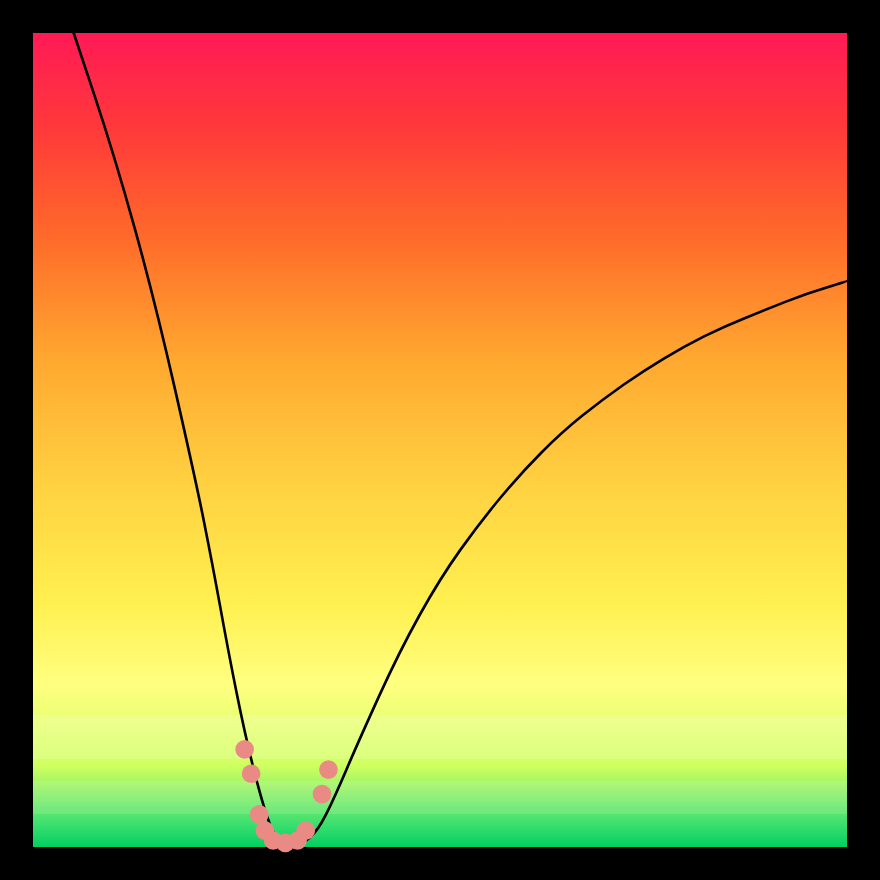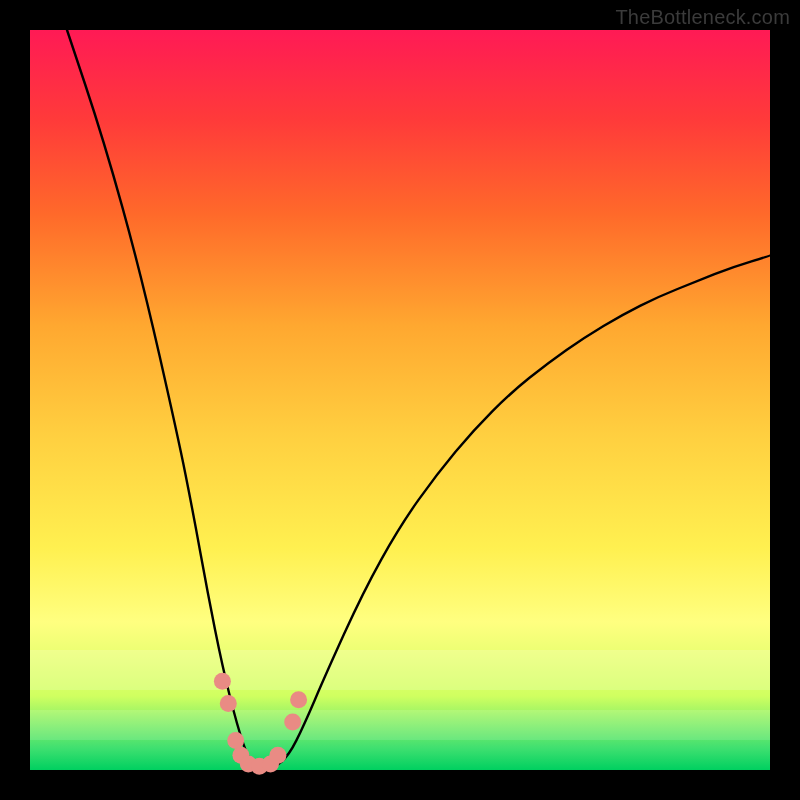--- a/index.html
+++ b/index.html
@@ -76,21 +76,20 @@
   }
   .marker {
     fill: #e98b84;
     stroke: none;
   }
 </style>
 </head>
 <body>
 
 <div class="stage">
-  <div class="watermark">TheBottleneck.com</div>
 
   <div class="plot-area">
     <div class="band1"></div>
     <div class="band2"></div>
 
     <svg class="curve" viewBox="0 0 740 740">
       <path id="curvePath" class="curve-path" d="M 37.0 0.0 Q 37.0 0.0 55.5 55.5 Q 74.0 111.0 92.5 177.6 Q 111.0 244.2 129.5 325.6 Q 148.0 407.0 155.4 444.0 Q 162.8 481.0 170.2 521.7 Q 177.6 562.4 185.0 599.4 Q 192.4 636.4 199.8 666.0 Q 207.2 695.6 212.8 712.3 Q 218.3 728.9 223.8 734.5 Q 229.4 740.0 236.8 738.9 Q 244.2 737.8 251.6 731.5 Q 259.0 725.2 266.4 710.4 Q 273.8 695.6 284.9 669.7 Q 296.0 643.8 314.5 603.1 Q 333.0 562.4 351.5 529.1 Q 370.0 495.8 388.5 469.9 Q 407.0 444.0 425.5 421.8 Q 444.0 399.6 462.5 381.1 Q 481.0 362.6 499.5 347.8 Q 518.0 333.0 536.5 320.0 Q 555.0 307.1 573.5 296.0 Q 592.0 284.9 610.5 275.6 Q 629.0 266.4 647.5 259.0 Q 666.0 251.6 684.5 244.2 Q 703.0 236.8 721.5 231.3 T 740.0 225.7"></path>
       <g id="markerGroup">
           <circle cx="192.4" cy="651.2" r="8.5" class="marker"></circle>
           <circle cx="198.3" cy="673.4" r="8.5" class="marker"></circle>

